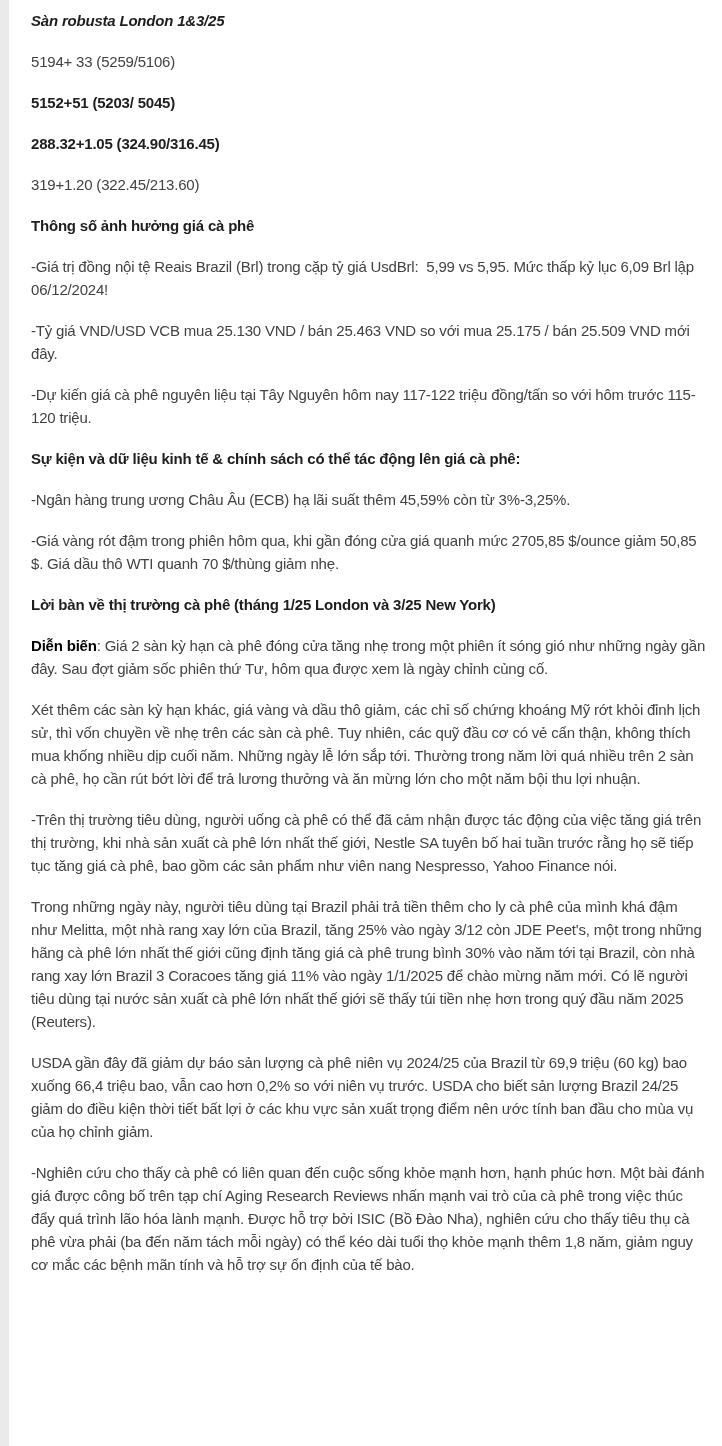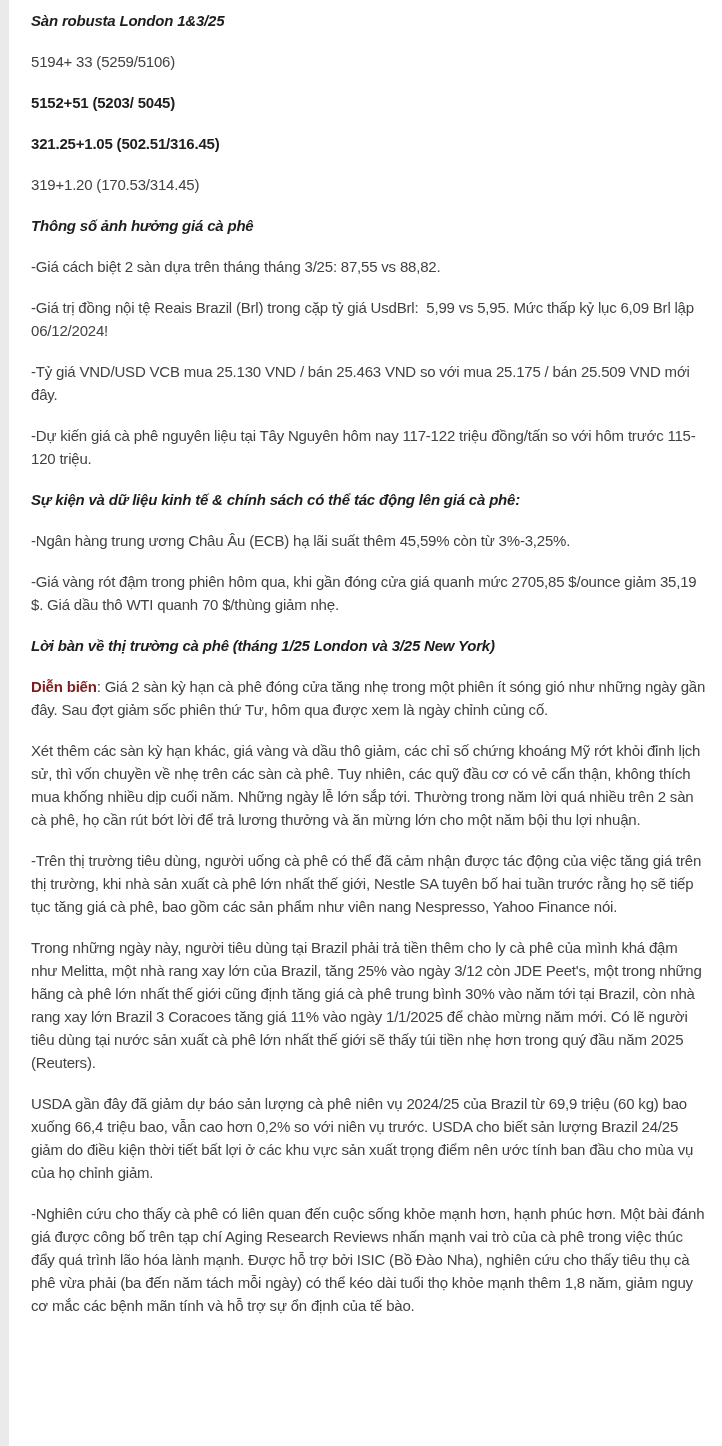--- a/index.html
+++ b/index.html
@@ -43,46 +43,44 @@
     font-weight: bold;
     color: #1e1e1e;
   }
   .content p.bold {
     font-weight: bold;
     color: #1e1e1e;
   }
   .content p.heading {
     font-weight: bold;
     color: #1e1e1e;
-    font-style: italic;
   }
   .content strong.lead {
     font-weight: bold;
-    color: #7f1d1d;
+    color: #000000;
   }
 </style>
 </head>
 <body>
 
 <div class="page">
   <div class="gutter"></div>
   <article class="content" id="article-content">
       <p class="italic">Sàn robusta London 1&amp;3/25</p>
       <p class="normal">5194+ 33 (5259/5106)</p>
       <p class="bold">5152+51 (5203/ 5045)</p>
-      <p class="bold">321.25+1.05 (502.51/316.45)</p>
-      <p class="normal">319+1.20 (170.53/314.45)</p>
+      <p class="bold">288.32+1.05 (324.90/316.45)</p>
+      <p class="normal">319+1.20 (322.45/213.60)</p>
       <p class="heading">Thông số ảnh hưởng giá cà phê</p>
-      <p class="normal">-Giá cách biệt 2 sàn dựa trên tháng tháng 3/25: 87,55 vs 88,82.</p>
       <p class="normal">-Giá trị đồng nội tệ Reais Brazil (Brl) trong cặp tỷ giá UsdBrl:  5,99 vs 5,95. Mức thấp kỷ lục 6,09 Brl lập 06/12/2024!</p>
       <p class="normal">-Tỷ giá VND/USD VCB mua 25.130 VND / bán 25.463 VND so với mua 25.175 / bán 25.509 VND mới đây.</p>
       <p class="normal">-Dự kiến giá cà phê nguyên liệu tại Tây Nguyên hôm nay 117-122 triệu đồng/tấn so với hôm trước 115-120 triệu.</p>
       <p class="heading">Sự kiện và dữ liệu kinh tế &amp; chính sách có thể tác động lên giá cà phê:</p>
       <p class="normal">-Ngân hàng trung ương Châu Âu (ECB) hạ lãi suất thêm 45,59% còn từ 3%-3,25%.</p>
-      <p class="normal">-Giá vàng rót đậm trong phiên hôm qua, khi gần đóng cửa giá quanh mức 2705,85 $/ounce giảm 35,19 $. Giá dầu thô WTI quanh 70 $/thùng giảm nhẹ.</p>
+      <p class="normal">-Giá vàng rót đậm trong phiên hôm qua, khi gần đóng cửa giá quanh mức 2705,85 $/ounce giảm 50,85 $. Giá dầu thô WTI quanh 70 $/thùng giảm nhẹ.</p>
       <p class="heading">Lời bàn về thị trường cà phê (tháng 1/25 London và 3/25 New York)</p>
       <p class="normal"><strong class="lead">Diễn biến</strong><span>: Giá 2 sàn kỳ hạn cà phê đóng cửa tăng nhẹ trong một phiên ít sóng gió như những ngày gần đây. Sau đợt giảm sốc phiên thứ Tư, hôm qua được xem là ngày chỉnh củng cố.</span></p>
       <p class="normal">Xét thêm các sàn kỳ hạn khác, giá vàng và dầu thô giảm, các chỉ số chứng khoáng Mỹ rớt khỏi đỉnh lịch sử, thì vốn chuyền về nhẹ trên các sàn cà phê. Tuy nhiên, các quỹ đầu cơ có vẻ cẩn thận, không thích mua khống nhiều dịp cuối năm. Những ngày lễ lớn sắp tới. Thường trong năm lời quá nhiều trên 2 sàn cà phê, họ cần rút bớt lời để trả lương thưởng và ăn mừng lớn cho một năm bội thu lợi nhuận.</p>
       <p class="normal">-Trên thị trường tiêu dùng, người uống cà phê có thể đã cảm nhận được tác động của việc tăng giá trên thị trường, khi nhà sản xuất cà phê lớn nhất thế giới, Nestle SA tuyên bố hai tuần trước rằng họ sẽ tiếp tục tăng giá cà phê, bao gồm các sản phẩm như viên nang Nespresso, Yahoo Finance nói.</p>
       <p class="normal">Trong những ngày này, người tiêu dùng tại Brazil phải trả tiền thêm cho ly cà phê của mình khá đậm như Melitta, một nhà rang xay lớn của Brazil, tăng 25% vào ngày 3/12 còn JDE Peet's, một trong những hãng cà phê lớn nhất thế giới cũng định tăng giá cà phê trung bình 30% vào năm tới tại Brazil, còn nhà rang xay lớn Brazil 3 Coracoes tăng giá 11% vào ngày 1/1/2025 để chào mừng năm mới. Có lẽ người tiêu dùng tại nước sản xuất cà phê lớn nhất thế giới sẽ thấy túi tiền nhẹ hơn trong quý đầu năm 2025 (Reuters).</p>
       <p class="normal">USDA gần đây đã giảm dự báo sản lượng cà phê niên vụ 2024/25 của Brazil từ 69,9 triệu (60 kg) bao xuống 66,4 triệu bao, vẫn cao hơn 0,2% so với niên vụ trước. USDA cho biết sản lượng Brazil 24/25 giảm do điều kiện thời tiết bất lợi ở các khu vực sản xuất trọng điểm nên ước tính ban đầu cho mùa vụ của họ chỉnh giảm.</p>
       <p class="normal">-Nghiên cứu cho thấy cà phê có liên quan đến cuộc sống khỏe mạnh hơn, hạnh phúc hơn. Một bài đánh giá được công bố trên tạp chí Aging Research Reviews nhấn mạnh vai trò của cà phê trong việc thúc đẩy quá trình lão hóa lành mạnh. Được hỗ trợ bởi ISIC (Bồ Đào Nha), nghiên cứu cho thấy tiêu thụ cà phê vừa phải (ba đến năm tách mỗi ngày) có thể kéo dài tuổi thọ khỏe mạnh thêm 1,8 năm, giảm nguy cơ mắc các bệnh mãn tính và hỗ trợ sự ổn định của tế bào.</p>
     </article>
 </div>
 

